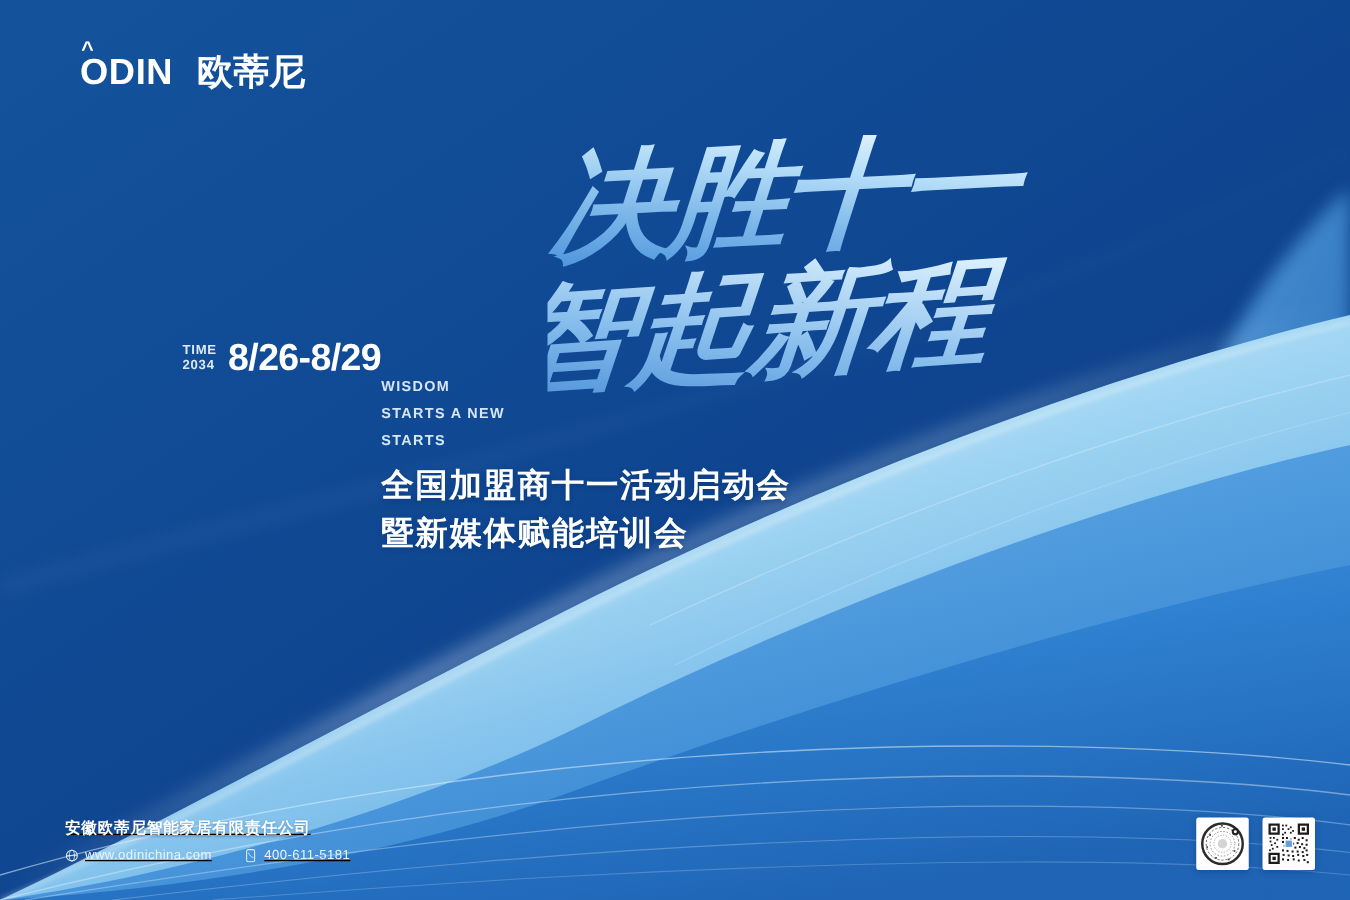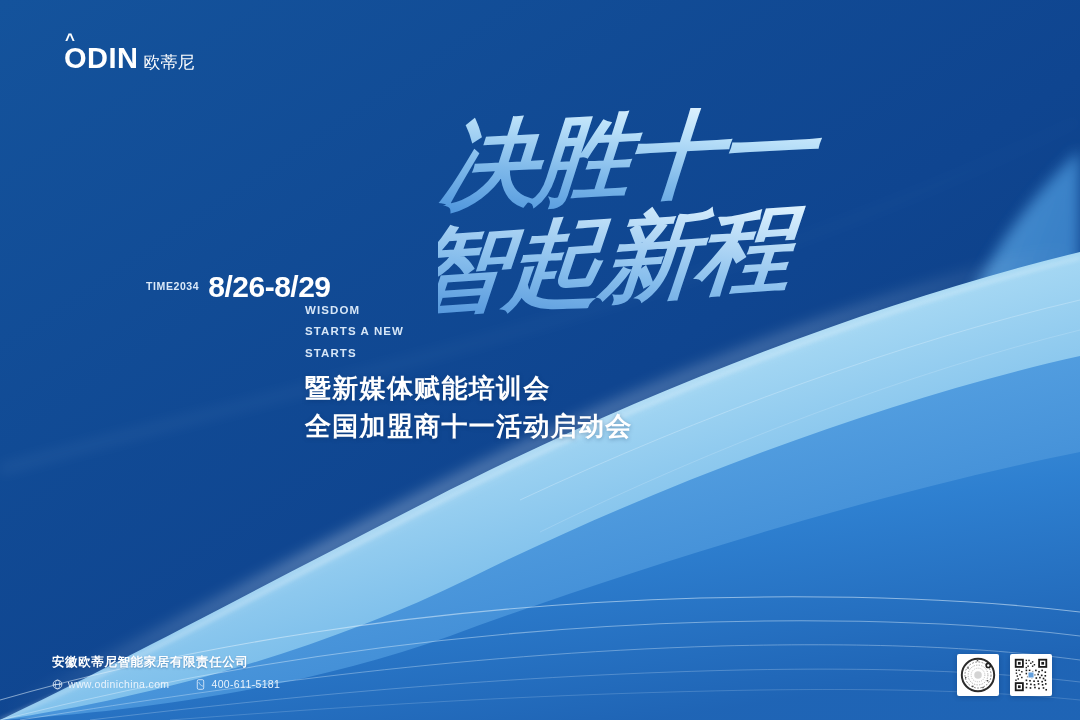--- a/index.html
+++ b/index.html
@@ -32,42 +32,42 @@
     font-size:29px; font-weight:bold; letter-spacing:.5px;
     color:#ffffff; line-height:1;
     font-family:"Liberation Sans","DejaVu Sans",sans-serif;
   }
   .logo-hat {
     position:absolute; left:1px; top:-9px;
     width:15px; height:9px;
     color:#fff; font-size:17px; line-height:9px;
   }
   .logo-cn {
-    font-size:17px; font-weight:normal; color:#ffffff;
+    font-size:29px; font-weight:bold; color:#ffffff;
     letter-spacing:0px; line-height:1;
     font-family:"Liberation Sans","DejaVu Sans",sans-serif;
-    margin-left:3px;
+    margin-left:17px;
   }
 
   
   .headline {
     position:absolute; left:438px; top:108px;
     width:470px; height:236px;
     z-index:30;
   }
   .hl-svg { width:100%; height:100%; display:block; }
 
   
   .timeblock {
     position:absolute; left:146px; top:272px;
     display:flex; align-items:center; gap:9px;
     z-index:35;
   }
   .time-label {
-    display:flex; flex-direction:row;
+    display:flex; flex-direction:column;
     font-size:10.5px; font-weight:bold; line-height:1.12;
     color:#dbe9f8; letter-spacing:.6px;
   }
   .time-range {
     font-size:30px; font-weight:bold; color:#ffffff;
     letter-spacing:-0.5px; line-height:1;
   }
 
   
   .tagline {
@@ -83,20 +83,21 @@
     z-index:35;
     font-size:26px; font-weight:bold; line-height:1.45;
     letter-spacing:1.3px; color:#ffffff;
     text-shadow:0 1px 4px rgba(6,40,90,.35);
   }
 
   
   .footer {
     position:absolute; left:52px; bottom:30px;
     z-index:40;
+    text-decoration:underline;
   }
   .footer-company {
     font-size:12.5px; font-weight:bold; color:#ffffff;
     letter-spacing:.6px; margin-bottom:7px;
     text-shadow:0 1px 2px rgba(10,50,110,.35);
   }
   .footer-contacts { display:flex; align-items:center; gap:26px; }
   .fc-item { display:flex; align-items:flex-end; gap:5px; }
   .fc-text {
     font-size:10.5px; color:#eaf3fc; letter-spacing:.35px;
@@ -228,22 +229,22 @@
     <div class="time-range">8/26-8/29</div>
   </div>
 
   <div class="tagline">
     <div>WISDOM</div>
     <div>STARTS A NEW</div>
     <div>STARTS</div>
   </div>
 
   <div class="subtitle">
+    <div>全国加盟商十一活动启动会</div>
     <div>暨新媒体赋能培训会</div>
-    <div>全国加盟商十一活动启动会</div>
   </div>
 
   <div class="footer">
     <div class="footer-company">安徽欧蒂尼智能家居有限责任公司</div>
     <div class="footer-contacts">
       <div class="fc-item">
         <svg class="fc-ico" viewBox="0 0 24 24">
           <circle cx="12" cy="12" r="9.5" fill="none" stroke="#eaf3fc" stroke-width="1.8"></circle>
           <ellipse cx="12" cy="12" rx="4.6" ry="9.5" fill="none" stroke="#eaf3fc" stroke-width="1.5"></ellipse>
           <line x1="2.6" y1="12" x2="21.4" y2="12" stroke="#eaf3fc" stroke-width="1.5"></line>

